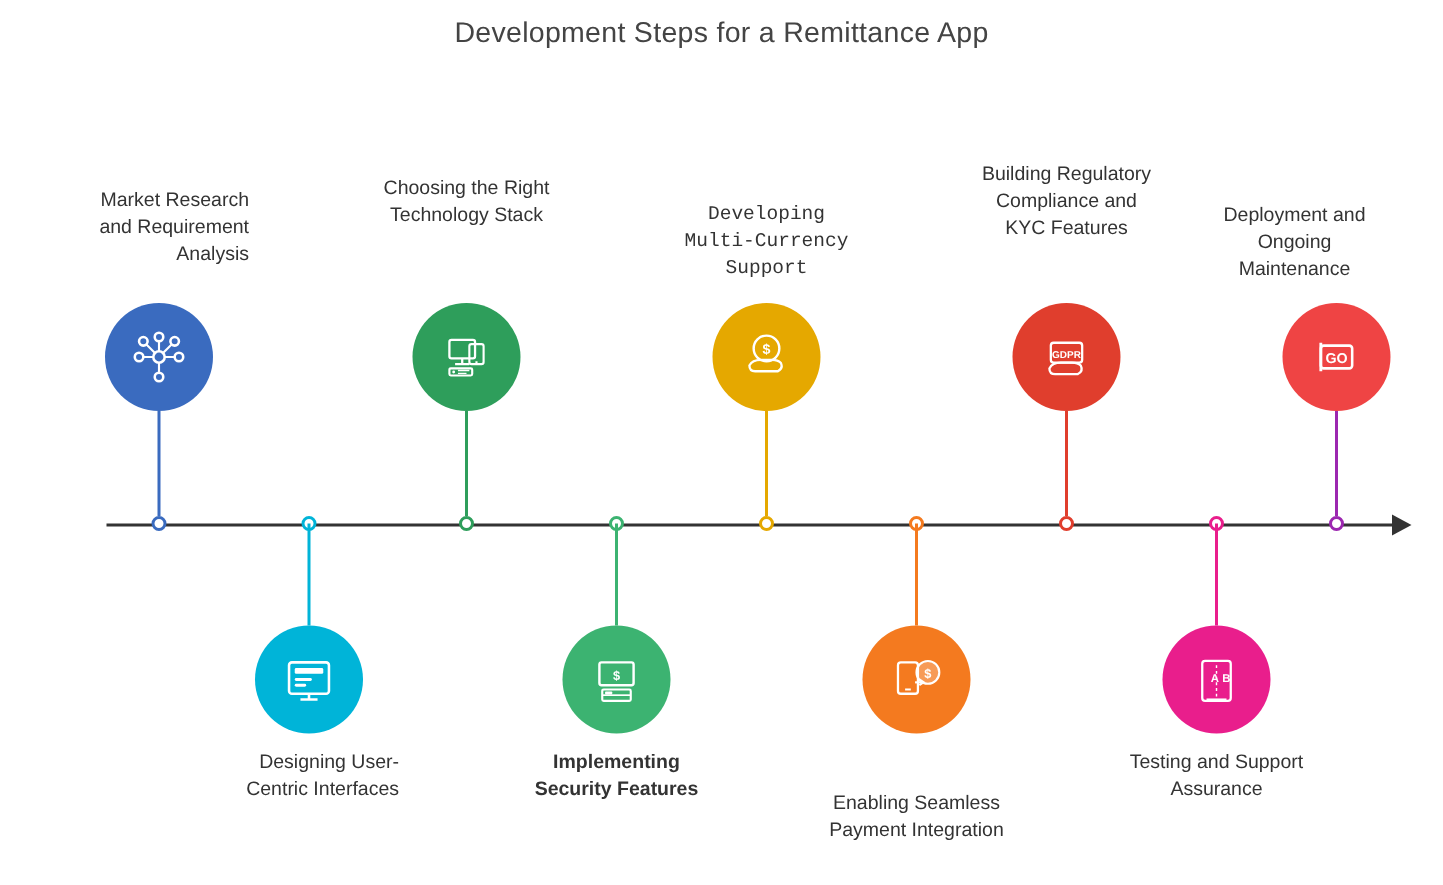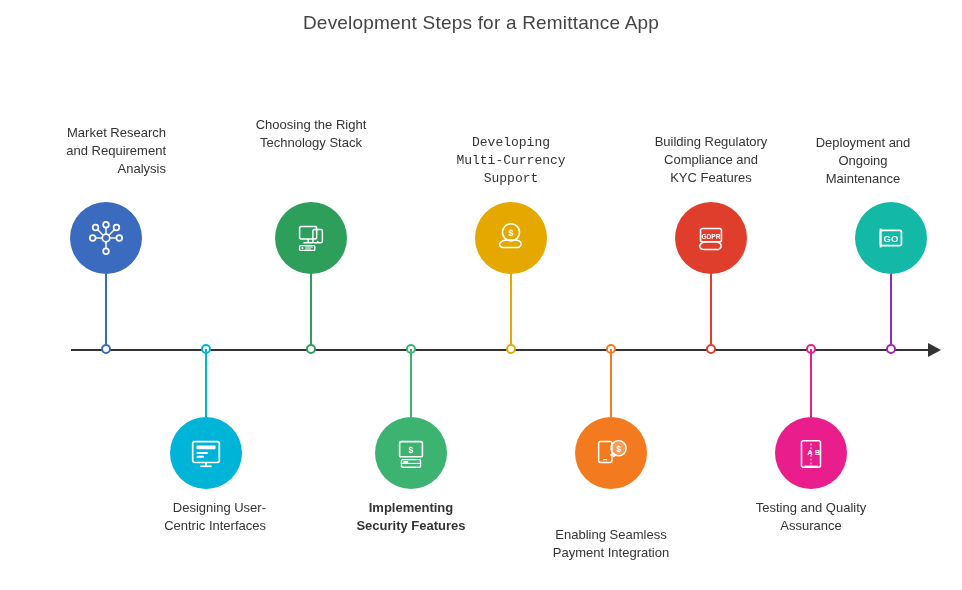--- a/index.html
+++ b/index.html
@@ -187,43 +187,43 @@
     <div style="position:absolute; left:699px; top:230px; width:2px; height:70px; background:#e03e2d;"></div>
     <div style="position:absolute; left:664px; top:158px; width:72px; height:72px; border-radius:50%; background:#e03e2d; display:flex; align-items:center; justify-content:center;">
       <svg viewBox="0 0 40 40" fill="none" xmlns="http://www.w3.org/2000/svg" width="38" height="38">
 
         <rect x="9" y="10" width="22" height="14" rx="2" stroke="white" stroke-width="1.6"></rect>
         <text x="20" y="21" text-anchor="middle" fill="white" font-size="7" font-weight="bold">GDPR</text>
 
         <path d="M8 28 Q10 24 16 24 L24 24 Q28 24 30 26 Q32 30 28 32 L12 32 Q8 32 8 28Z" stroke="white" stroke-width="1.6" fill="none"></path>
       </svg>
     </div>
-    <div style="position:absolute; left:640px; top:89px; width:120px; text-align:center; font-size:13px; color:#333; line-height:1.4;">Building Regulatory Compliance and KYC Features</div>
+    <div style="position:absolute; left:640px; top:63px; width:120px; text-align:center; font-size:13px; color:#333; line-height:1.4;">Building Regulatory Compliance and KYC Features</div>
   </div>
 
   <div>
     <div style="position:absolute; left:800px; top:300px; width:10px; height:10px; border-radius:50%; border:2px solid #e91e8c; background:#fff; transform:translateX(-50%);"></div>
     <div style="position:absolute; left:799px; top:305px; width:2px; height:68px; background:#e91e8c;"></div>
     <div style="position:absolute; left:764px; top:373px; width:72px; height:72px; border-radius:50%; background:#e91e8c; display:flex; align-items:center; justify-content:center;">
       <svg viewBox="0 0 40 40" fill="none" xmlns="http://www.w3.org/2000/svg" width="38" height="38">
 
         <rect x="10" y="7" width="20" height="28" rx="2" stroke="white" stroke-width="1.6"></rect>
         <text x="16" y="22" fill="white" font-size="8" font-weight="bold">A</text>
         <text x="24" y="22" fill="white" font-size="8" font-weight="bold">B</text>
         <line x1="20" y1="10" x2="20" y2="32" stroke="white" stroke-width="1" stroke-dasharray="2,2"></line>
         <line x1="13" y1="34" x2="27" y2="34" stroke="white" stroke-width="1.4"></line>
       </svg>
     </div>
-    <div style="position:absolute; left:740px; top:455px; width:120px; text-align:center; font-size:13px; color:#333; line-height:1.4;">Testing and Quality Assurance</div>
+    <div style="position:absolute; left:740px; top:455px; width:120px; text-align:center; font-size:13px; color:#333; line-height:1.4;">Testing and Support Assurance</div>
   </div>
 
   <div>
     <div style="position:absolute; left:880px; top:300px; width:10px; height:10px; border-radius:50%; border:2px solid #9c27b0; background:#fff; transform:translateX(-50%);"></div>
     <div style="position:absolute; left:879px; top:230px; width:2px; height:70px; background:#9c27b0;"></div>
-    <div style="position:absolute; left:844px; top:158px; width:72px; height:72px; border-radius:50%; background:#14b8a6; display:flex; align-items:center; justify-content:center;">
+    <div style="position:absolute; left:844px; top:158px; width:72px; height:72px; border-radius:50%; background:#ef4444; display:flex; align-items:center; justify-content:center;">
       <svg viewBox="0 0 40 40" fill="none" xmlns="http://www.w3.org/2000/svg" width="38" height="38">
 
         <rect x="9" y="12" width="22" height="16" rx="2" stroke="white" stroke-width="1.8"></rect>
         <text x="20" y="24" text-anchor="middle" fill="white" font-size="10" font-weight="bold">GO</text>
 
         <line x1="9" y1="10" x2="9" y2="30" stroke="white" stroke-width="2"></line>
       </svg>
     </div>
     <div style="position:absolute; left:792px; top:90px; width:120px; text-align:center; font-size:13px; color:#333; line-height:1.4;">Deployment and Ongoing Maintenance</div>
   </div>

